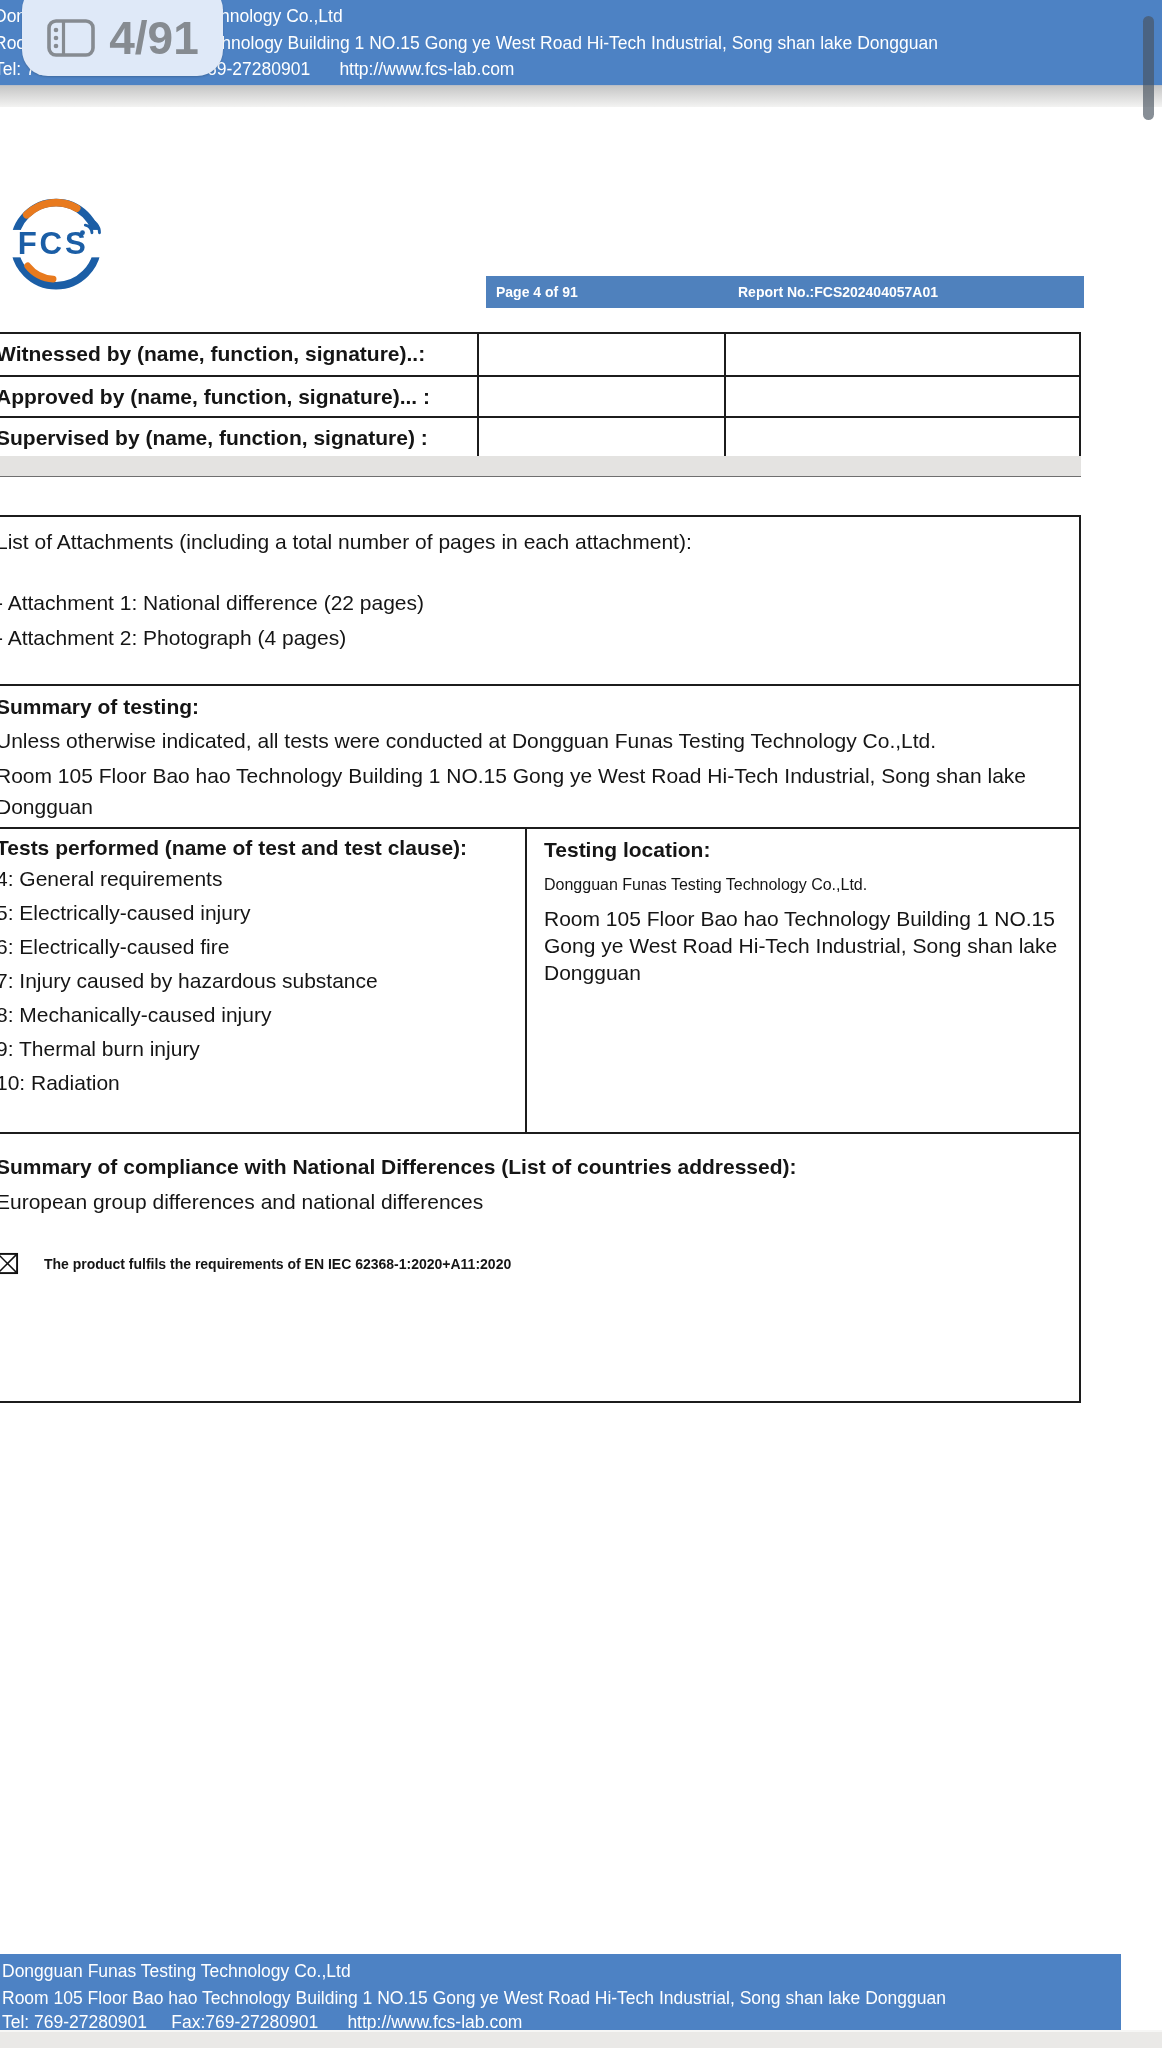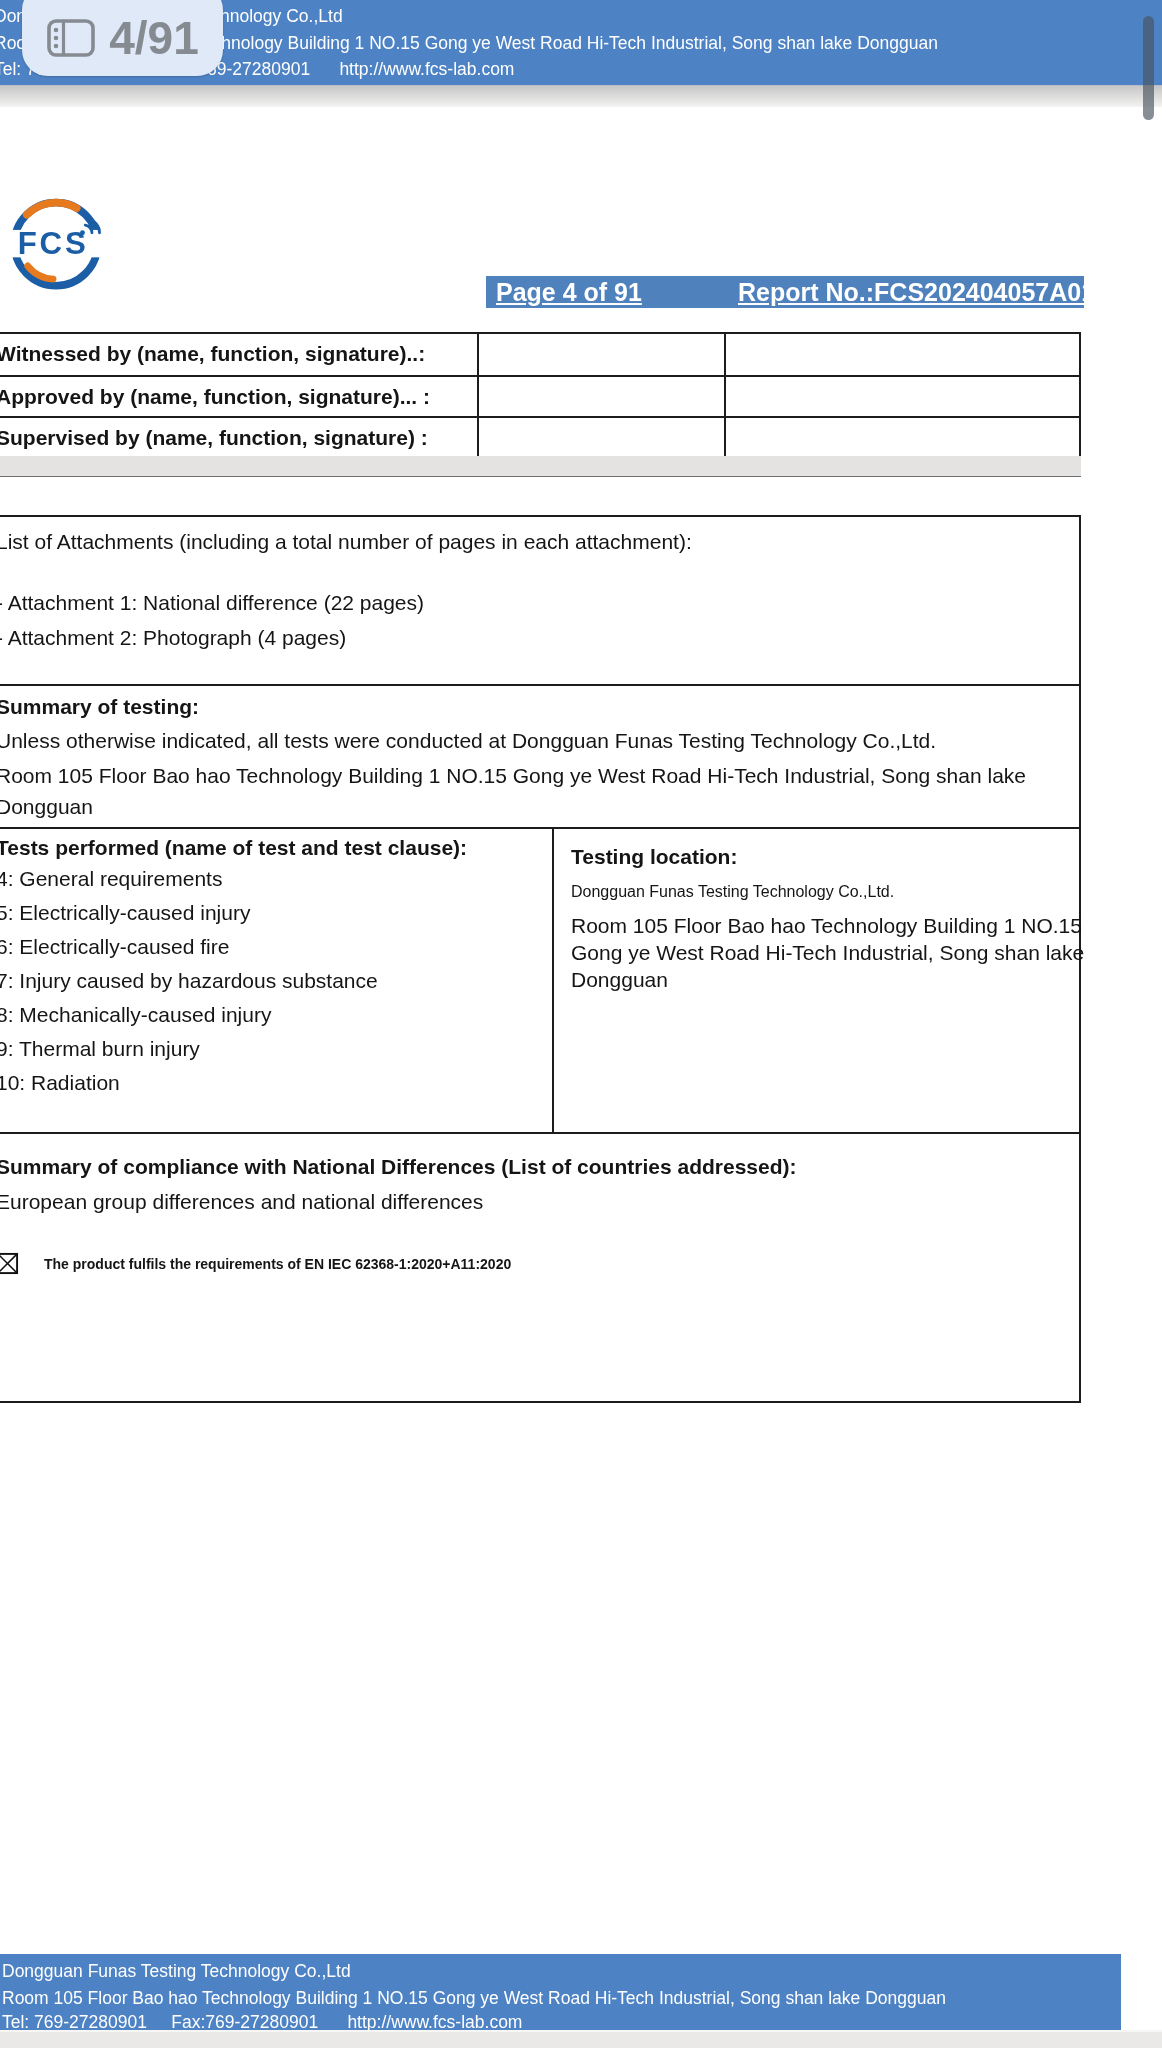--- a/index.html
+++ b/index.html
@@ -22,41 +22,41 @@
   }
   .pill-label{font-size:46px;font-weight:700;color:#868b91;margin-left:13px;line-height:1;}
   
   .separator{left:0;top:85px;width:1162px;height:21px;
     background:linear-gradient(#c6c6c6,#f3f3f2);border-top:1px solid #b9bec6;}
   
   .vthumb{left:1143px;top:16px;width:11px;height:104px;border-radius:6px;background:rgba(73,83,95,.66);}
   
   .logo{left:4px;top:194px;width:104px;height:104px;}
   .dochdr{left:486px;top:276px;width:598px;height:32px;background:#4f81bd;}
-  .dochdr span{position:absolute;top:0;line-height:32px;color:#ffffff;font-weight:bold;font-size:25px;white-space:pre;text-decoration:underline;}
+  .dochdr span{position:absolute;top:0;line-height:32px;color:#ffffff;font-weight:bold;font-size:14px;white-space:pre;}
   .dochdr .p{left:10px;} .dochdr .r{left:252px;}
   .doctext{font-size:21px;line-height:26px;white-space:pre;}
   .b{font-weight:bold;}
   
   .sigtable{left:-20px;top:332px;width:1101px;border:2px solid #1c1c1c;box-sizing:border-box;background:#fff;}
   .sigrow{display:flex;height:41px;box-sizing:border-box;}
   .sigrow + .sigrow{border-top:2px solid #1c1c1c;}
   .sig-label{width:495px;box-sizing:border-box;padding:8px 0 0 14px;font-weight:bold;font-size:21px;}
   .sig-mid{width:247px;border-left:2px solid #1c1c1c;box-sizing:border-box;}
   .sig-end{flex:1;border-left:2px solid #1c1c1c;box-sizing:border-box;}
   .grayband{left:-20px;top:456px;width:1101px;height:21px;background:#e4e3e1;border-bottom:1px solid #6f6f6f;box-sizing:border-box;}
   
   .bigbox{left:-20px;top:515px;width:1101px;height:888px;border:2px solid #1c1c1c;box-sizing:border-box;background:#fff;}
   .bigbox .inner{position:absolute;left:0;top:0;right:0;bottom:0;}
   .hdiv{position:absolute;left:0;right:0;border-top:2px solid #1c1c1c;}
   .ind{left:14px;}
   .sot-para{position:absolute;left:14px;top:243px;width:1072px;font-size:21px;line-height:31px;}
   .tp-items{position:absolute;left:14px;top:349px;}
   .tp-items div{height:34px;font-size:21px;line-height:26px;white-space:pre;}
-  .tloc{position:absolute;left:570px;top:310px;width:558px;height:305px;border-left:2px solid #1c1c1c;box-sizing:border-box;padding:17px 16px 0 17px;}
+  .tloc{position:absolute;left:543px;top:310px;width:558px;height:305px;border-left:2px solid #1c1c1c;box-sizing:border-box;padding:10px 16px 0 17px;}
   .tloc .company{margin-top:8px;font-size:16px;line-height:27px;}
   .tloc .addr{margin-top:7px;font-size:21px;line-height:27px;}
   .comp-row{position:absolute;left:14px;top:735px;display:flex;align-items:center;}
   .comp-row .stmt{margin-left:25px;font-weight:bold;font-size:14px;white-space:pre;}
   
   .footer{left:-20px;top:1954px;width:1141px;height:76px;background:#4d82c4;overflow:hidden;}
   .footer .l1{top:6px;} .footer .l2{top:33px;} .footer .l3{top:57px;}
   .footer .barline{left:22px;}
   .bottomstrip{left:0;top:2030px;width:1162px;height:18px;background:#eae9e7;border-top:2px solid #f6f6f5;box-sizing:content-box;}
 </style>

